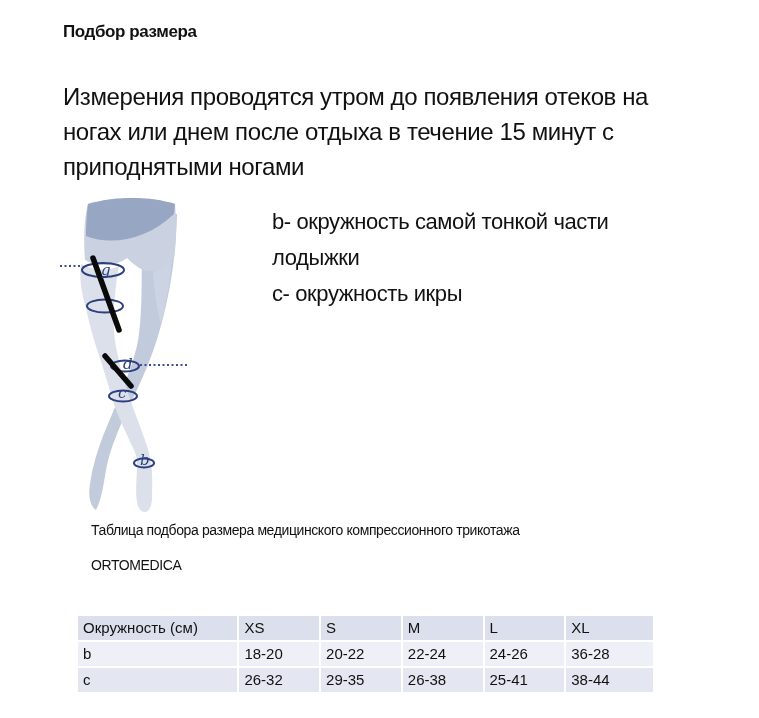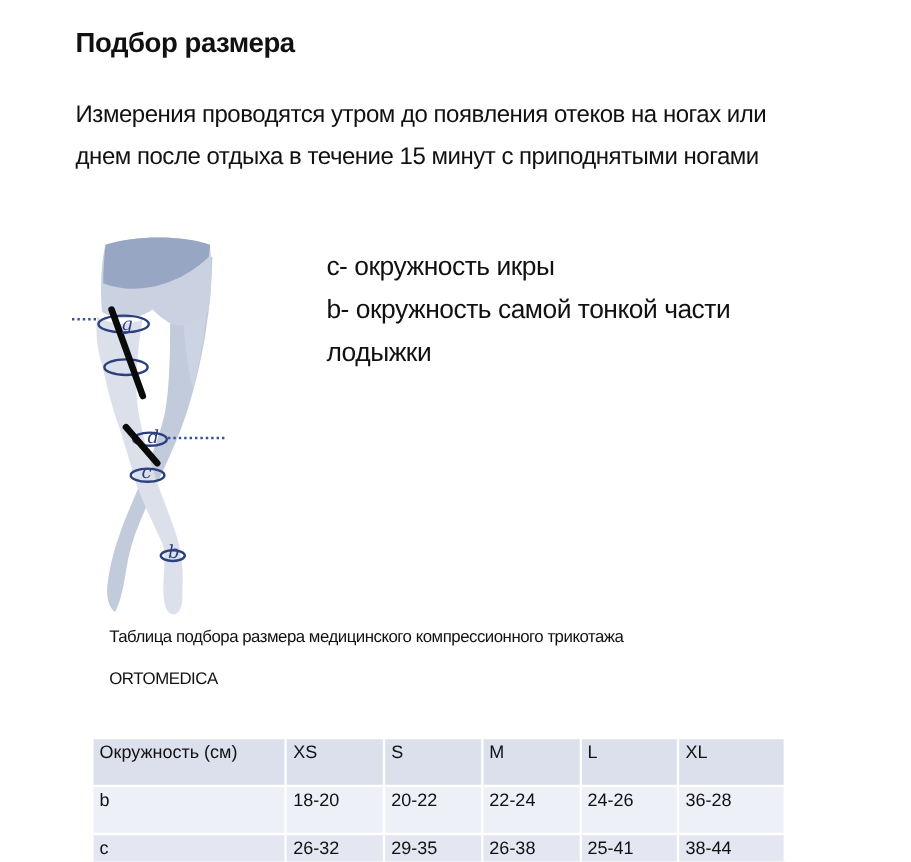--- a/index.html
+++ b/index.html
@@ -3,39 +3,39 @@
 <meta charset="utf-8">
 <style>
   html,body{margin:0;padding:0;}
   body{
     width:759px;height:718px;position:relative;background:#ffffff;
     font-family:"Liberation Sans","DejaVu Sans",sans-serif;color:#111;
     overflow:hidden;
   }
   .abs{position:absolute;}
   .title{
-    left:63px;top:22px;font-size:23px;font-weight:700;letter-spacing:-0.4px;
+    left:63px;top:22px;font-size:17px;font-weight:700;letter-spacing:-0.4px;
   }
   .intro{
-    left:63px;top:79px;width:590px;font-size:20px;line-height:35px;letter-spacing:-0.4px;
+    left:63px;top:79px;width:590px;font-size:24px;line-height:35px;letter-spacing:-0.4px;
   }
   .figure-wrap{left:55px;top:196px;width:185px;height:320px;}
   .notes{
     left:272px;top:204px;width:400px;font-size:22px;line-height:36px;letter-spacing:-0.4px;
   }
   .caption{
     left:91px;top:513px;width:520px;font-size:14px;line-height:35px;letter-spacing:-0.4px;
   }
   table.size-table{
     position:absolute;left:78px;top:616px;border-collapse:separate;border-spacing:0;
     table-layout:fixed;width:577px;
   }
   .size-table th,.size-table td{
     font-weight:400;text-align:left;font-size:15px;line-height:19px;
-    padding:2px 4px 17px 5px;border-bottom:2px solid #fff;border-right:2px solid #fff;
+    padding:2px 4px 3px 5px;border-bottom:2px solid #fff;border-right:2px solid #fff;
     white-space:nowrap;overflow:hidden;
   }
   .size-table th{background:#dce0ec;}
   .size-table tr.row-0 td{background:#eef0f7;}
   .size-table tr.row-1 td{background:#e4e7f1;}
   .col-label{width:160px;}
   .col-size{width:81px;}
   .col-size-last{width:88px;}
   .ring-letter{
     font-family:"DejaVu Serif",serif;font-style:italic;font-size:15px;fill:#2c3f7e;
@@ -73,22 +73,22 @@
     <line x1="50" y1="160" x2="76" y2="190" stroke="#0a0a0a" stroke-width="5.5" stroke-linecap="round"></line>
 
     <text class="ring-letter" x="46" y="79">g</text>
     <text class="ring-letter" x="68" y="173">d</text>
     <text class="ring-letter" x="63" y="202">c</text>
     <text class="ring-letter" x="85" y="269">b</text>
   </svg>
 </div>
 
 <div class="abs notes">
+  <div>b- окружность самой тонкой части лодыжки</div>
   <div>c- окружность икры</div>
-  <div>b- окружность самой тонкой части лодыжки</div>
 </div>
 
 <div class="abs caption">Таблица подбора размера медицинского компрессионного трикотажа ORTOMEDICA</div>
 
 <table class="size-table">
   <colgroup>
       <col class="col-label">
       <col class="col-size">
       <col class="col-size">
       <col class="col-size">

